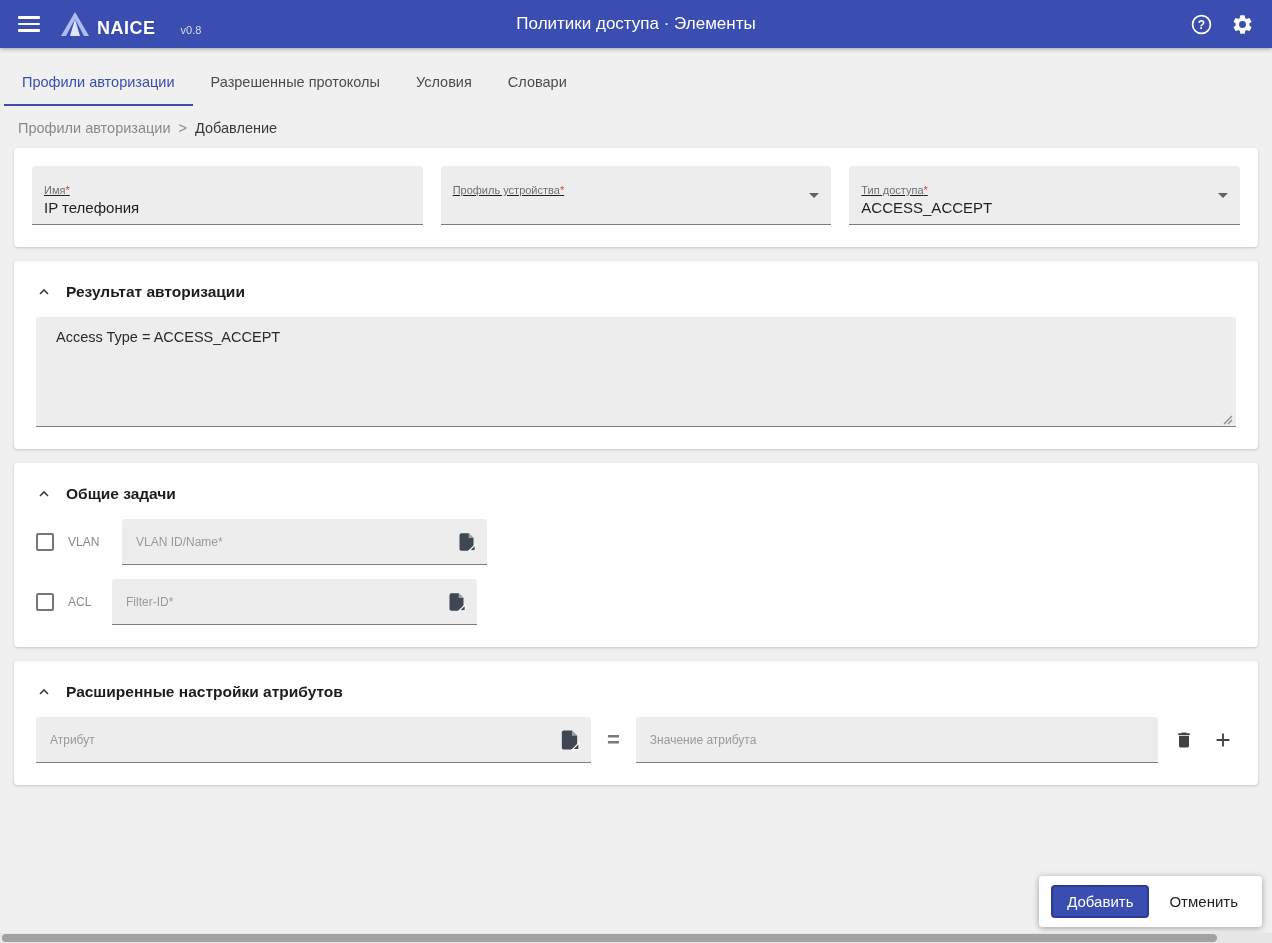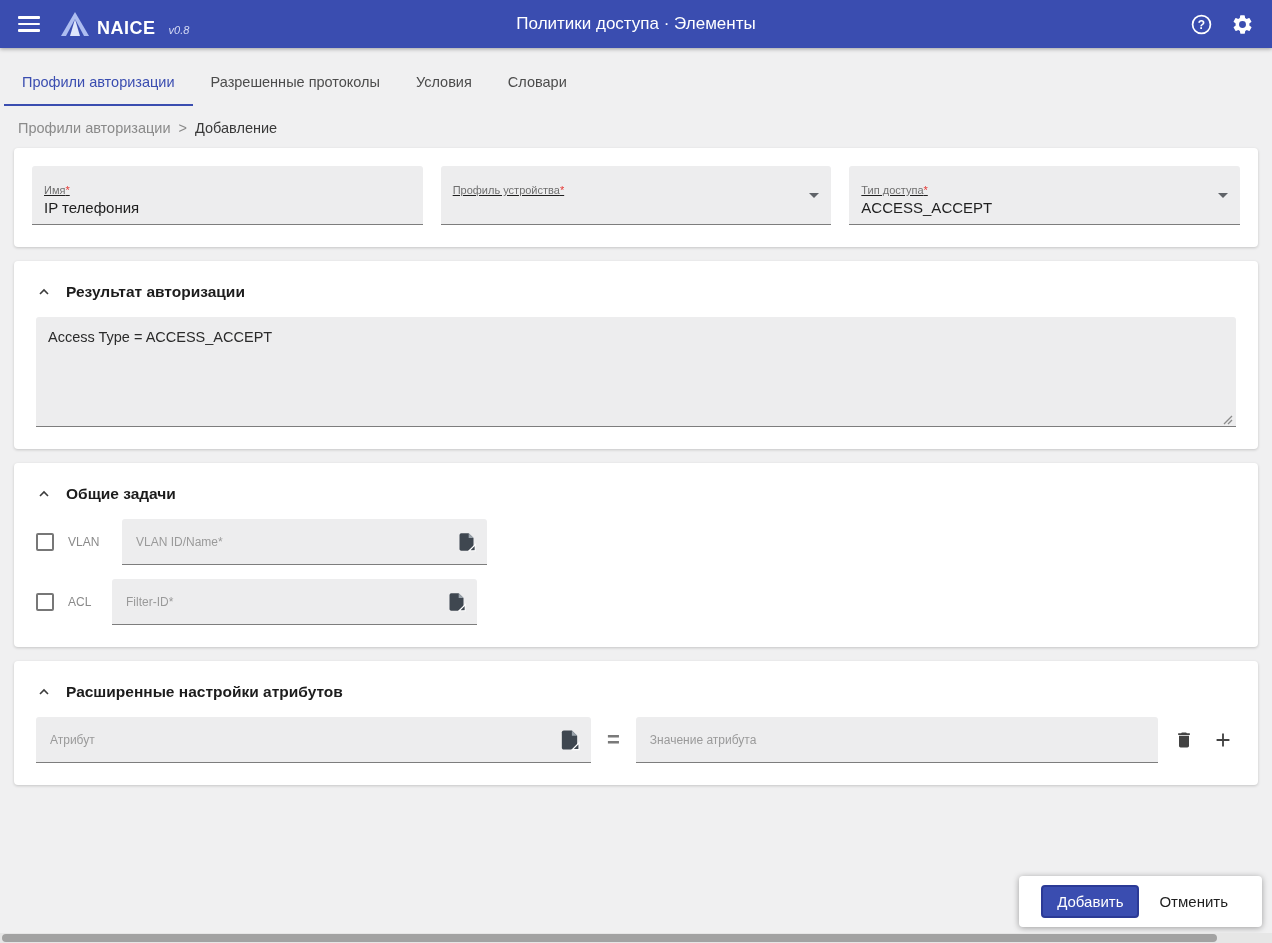--- a/index.html
+++ b/index.html
@@ -30,21 +30,21 @@
     display:flex;align-items:center;
     padding:0 18px;color:#fff;
     box-shadow:0 1px 4px rgba(0,0,0,.35);
     position:relative;z-index:5;
   }
   .hamburger{width:22px;display:flex;flex-direction:column;gap:4px;cursor:pointer;margin-right:20px;}
   .hamburger span{display:block;height:2.5px;background:#fff;border-radius:1px;}
   .logo-wrap{display:flex;align-items:flex-end;gap:7px;}
   .logo-icon{width:30px;height:26px;}
   .app-name{font-size:18px;font-weight:bold;letter-spacing:.5px;line-height:1;}
-  .app-version{font-size:11px;color:#d7dcf5;margin-left:6px;line-height:1.2;font-style:italic;}
+  .app-version{font-size:11px;color:#d7dcf5;margin-left:18px;line-height:1.2;}
   .header-title{
     position:absolute;left:0;right:0;text-align:center;
     font-size:17px;font-weight:500;pointer-events:none;
   }
   .header-actions{margin-left:auto;display:flex;align-items:center;gap:18px;z-index:2;}
   .header-actions svg{display:block;cursor:pointer;}
 
   
   .tabs{display:flex;padding:0 4px;margin-top:8px;}
   .tab{
@@ -102,21 +102,21 @@
 
   .resize-handle{position:absolute;right:3px;bottom:3px;width:12px;height:12px;pointer-events:none;}
 
   
   .result-wrap{position:relative;margin:0 4px;}
   .result-wrap textarea{
     width:100%;height:110px;display:block;resize:none;outline:none;border:none;
     border-bottom:1px solid var(--field-border);
     background:var(--field-bg);border-radius:3px 3px 0 0;
     font-family:"Liberation Sans", sans-serif;font-size:14.5px;color:#2b2b2b;
-    padding:12px 12px;
+    padding:12px 20px;
   }
 
   
   .task-row{display:flex;align-items:center;gap:14px;margin:14px 4px 0;}
   .checkbox{
     width:18px;height:18px;border:2px solid #777;border-radius:2px;
     background:transparent;cursor:pointer;flex:0 0 18px;
   }
   .task-label{color:#8a8a8a;font-size:12px;min-width:40px;}
   .task-label.acl{min-width:30px;}
@@ -139,21 +139,21 @@
   .attr-value{flex:1;}
   .equals{color:#7a7a7a;font-size:22px;font-weight:bold;padding:0 2px;}
   .icon-btn{cursor:pointer;display:flex;align-items:center;justify-content:center;padding:2px;}
 
   
   .action-bar{
     position:fixed;right:10px;bottom:16px;
     background:#fff;border-radius:4px;
     box-shadow:0 1px 6px rgba(0,0,0,.35);
     display:flex;align-items:center;gap:8px;
-    padding:9px 22px;z-index:10;
+    padding:9px 12px;z-index:10;
   }
   .btn-primary{
     background:var(--accent);color:#fff;border:2px solid #2b3a96;border-radius:4px;
     font-family:"Liberation Sans", sans-serif;font-size:15px;
     padding:6px 14px;cursor:pointer;
   }
   .btn-text{
     background:transparent;border:none;color:#1f1f1f;
     font-family:"Liberation Sans", sans-serif;font-size:15px;
     padding:6px 12px;cursor:pointer;

